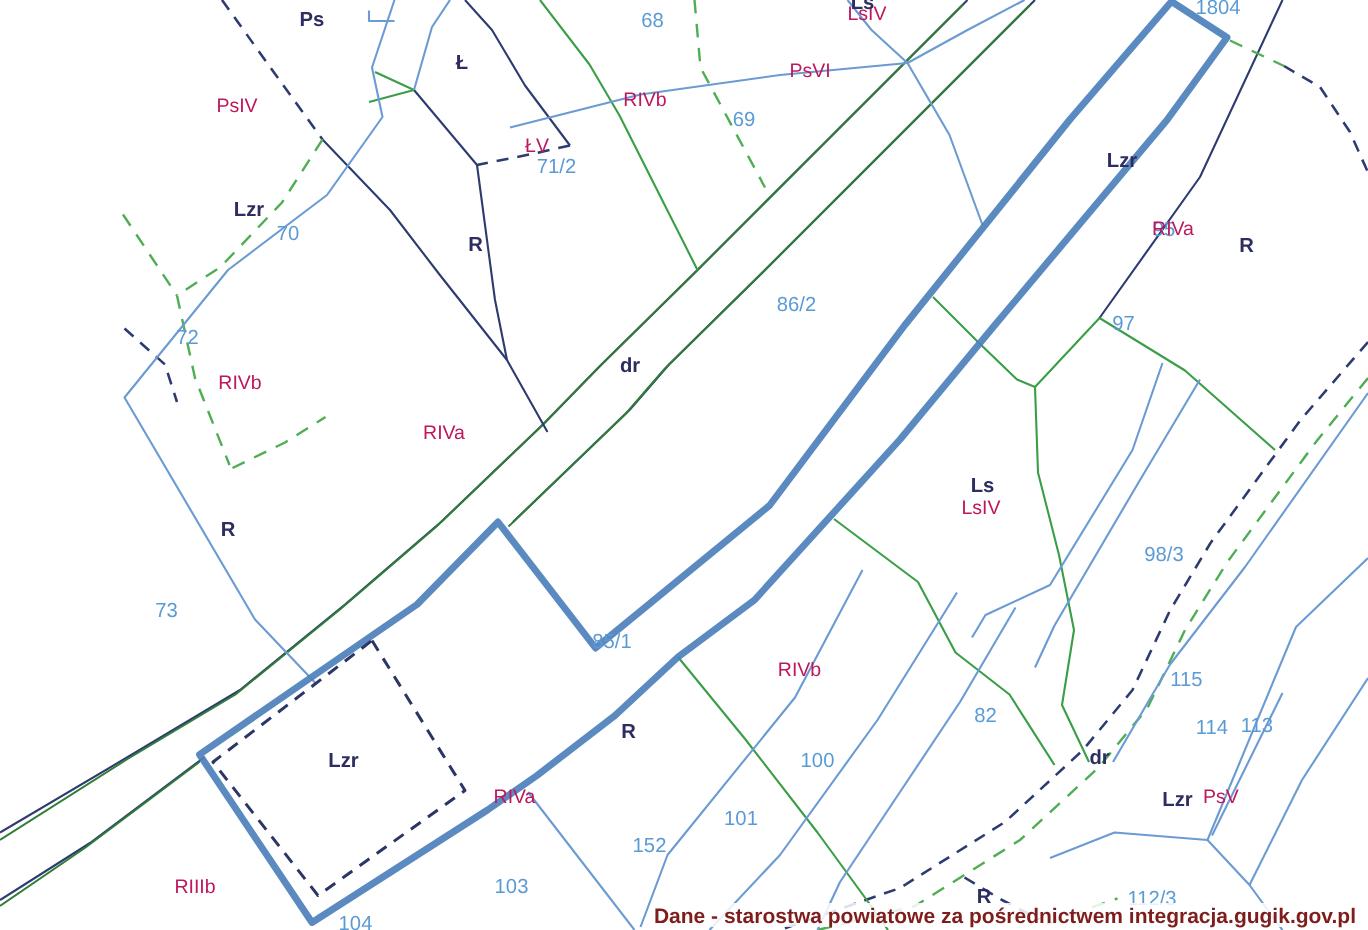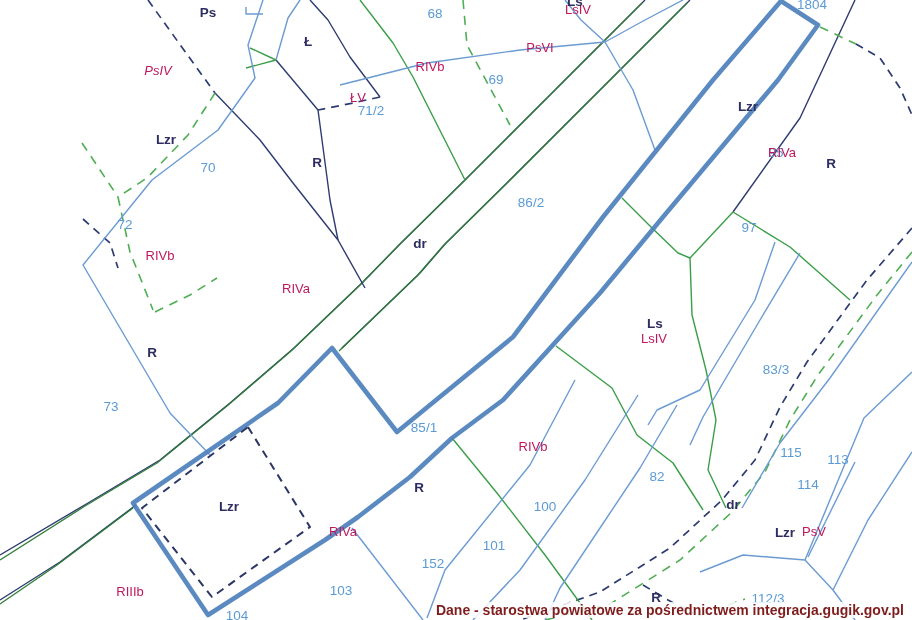--- a/index.html
+++ b/index.html
@@ -96,41 +96,41 @@
     </g>
 
     <polygon class="thick" points="781,1 818,25 778,80 663,217 600,293 503,400 452,438 410,477 358,517 325,540 208,615 133,503 278,403 332,348 397,432 513,337 603,217 713,80"></polygon>
 
     <polygon class="navy-d2" points="248,427 310,527 212,597 142,508"></polygon>
   </svg>
 
   <div id="labels">
       <span class="lbl-parcel" style="left: 435px; top: 14px;">68</span>
       <span class="lbl-parcel" style="left: 496px; top: 80px; text-align: center;">69</span>
-      <span class="lbl-parcel" style="left: 208px; top: 156px; margin-top: 12px;">70</span>
+      <span class="lbl-parcel" style="left: 192px; top: 156px;">70</span>
       <span class="lbl-parcel" style="left: 371px; top: 111px;">71/2</span>
       <span class="lbl-parcel" style="left: 125px; top: 225px;">72</span>
       <span class="lbl-parcel" style="left: 111px; top: 407px;">73</span>
-      <span class="lbl-parcel" style="left: 424px; top: 428px;">85/1</span>
+      <span class="lbl-parcel" style="left: 408px; top: 428px;">85/1</span>
       <span class="lbl-parcel" style="left: 531px; top: 203px;">86/2</span>
       <span class="lbl-parcel" style="left: 747px; top: 153px; margin-left: 29px;">95</span>
-      <span class="lbl-parcel" style="left: 749px; top: 228px; text-align: right;">97</span>
-      <span class="lbl-parcel" style="left: 776px; top: 370px;">83/3</span>
+      <span class="lbl-parcel" style="left: 749px; top: 216px; text-align: right;">97</span>
+      <span class="lbl-parcel" style="left: 776px; top: 370px;">98/3</span>
       <span class="lbl-parcel" style="left: 657px; top: 477px;">82</span>
       <span class="lbl-parcel" style="left: 545px; top: 507px;">100</span>
       <span class="lbl-parcel" style="left: 494px; top: 546px;">101</span>
       <span class="lbl-parcel" style="left: 433px; top: 564px;">152</span>
       <span class="lbl-parcel" style="left: 341px; top: 591px;">103</span>
       <span class="lbl-parcel" style="left: 237px; top: 616px;">104</span>
       <span class="lbl-parcel" style="left: 768px; top: 599px;">112/3</span>
-      <span class="lbl-parcel" style="left: 838px; top: 460px;">113</span>
+      <span class="lbl-parcel" style="left: 838px; top: 484px;">113</span>
       <span class="lbl-parcel" style="left: 808px; top: 485px;">114</span>
       <span class="lbl-parcel" style="left: 791px; top: 453px;">115</span>
       <span class="lbl-parcel" style="left: 812px; top: 5px;">1804</span>
-      <span class="lbl-landuse" style="left: 158px; top: 70px; font-style: italic;">PsIV</span>
+      <span class="lbl-landuse" style="left: 158px; top: 70px;">PsIV</span>
       <span class="lbl-landuse" style="left: 540px; top: 47px;">PsVI</span>
       <span class="lbl-landuse" style="left: 430px; top: 66px;">RIVb</span>
       <span class="lbl-landuse" style="left: 358px; top: 97px;">ŁV</span>
       <span class="lbl-landuse" style="left: 578px; top: 9px;">LsIV</span>
       <span class="lbl-landuse" style="left: 160px; top: 255px;">RIVb</span>
       <span class="lbl-landuse" style="left: 296px; top: 288px;">RIVa</span>
       <span class="lbl-landuse" style="left: 782px; top: 152px;">RIVa</span>
       <span class="lbl-landuse" style="left: 654px; top: 338px;">LsIV</span>
       <span class="lbl-landuse" style="left: 533px; top: 446px;">RIVb</span>
       <span class="lbl-landuse" style="left: 343px; top: 531px;">RIVa</span>

